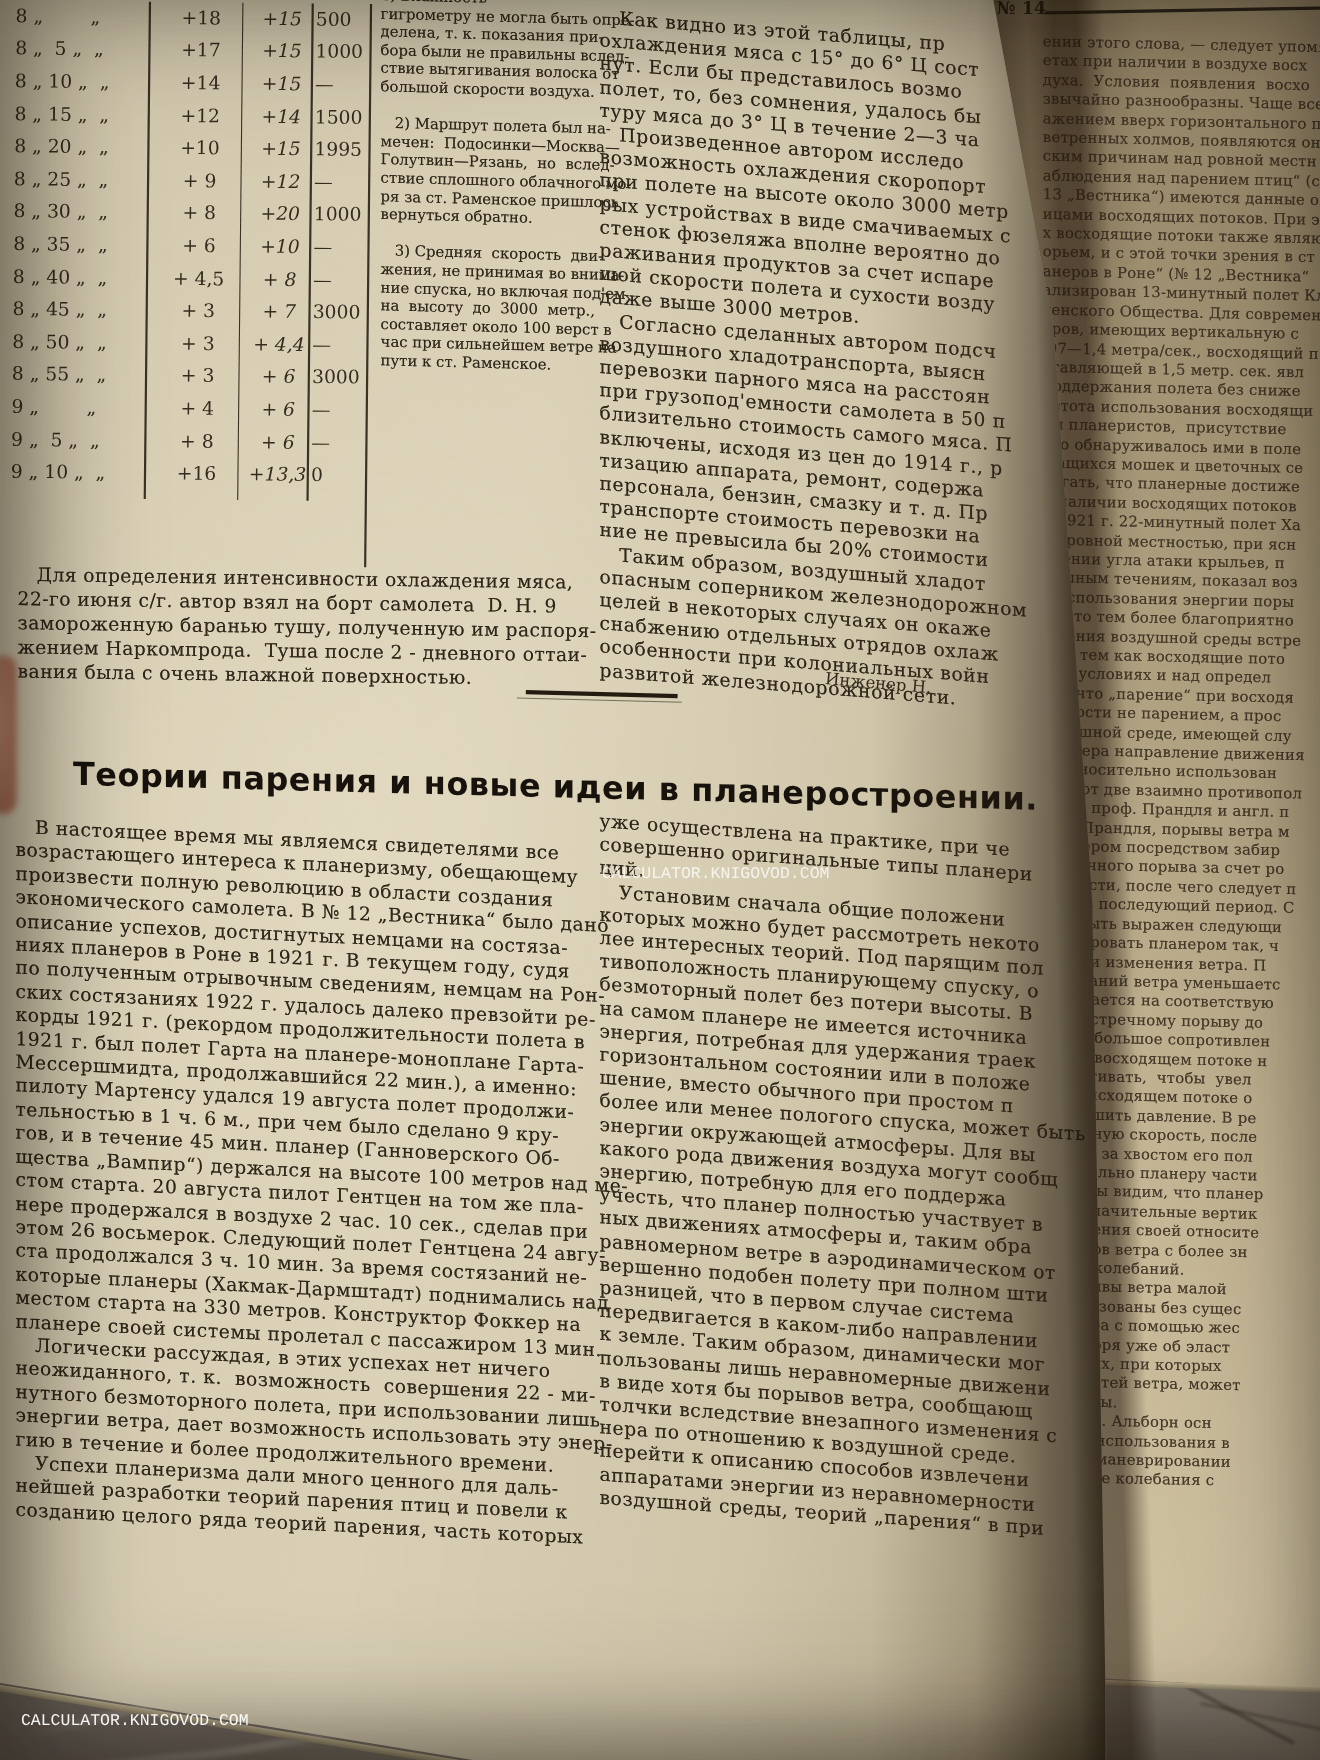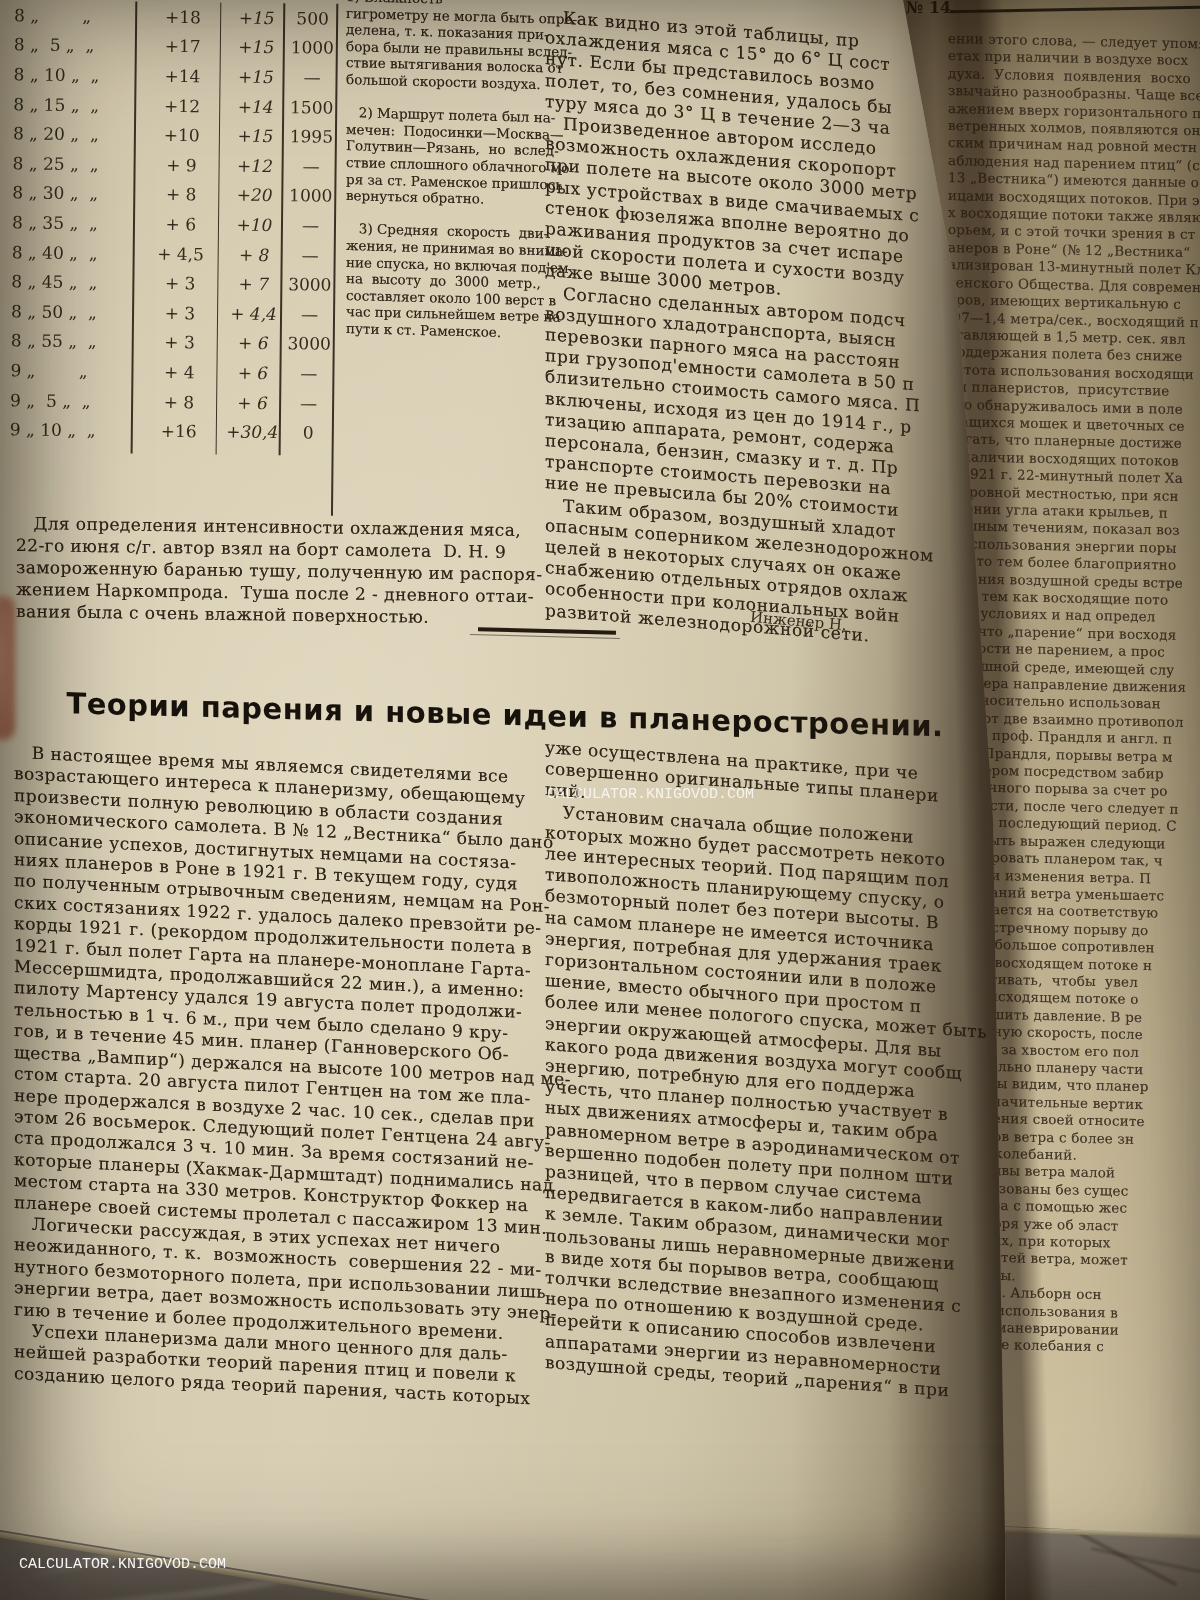--- a/index.html
+++ b/index.html
@@ -30,21 +30,21 @@
   .edge-strip{position:absolute;transform-origin:left top;}
   
   .line{white-space:pre;text-shadow:0 0 .5px rgba(45,35,22,.55);}
   .col{position:absolute;color:#2f2619;}
   
   .ftable{position:absolute;left:4px;top:2px;width:336px;transform:rotate(.6deg);color:#352b1e;}
   .trow{display:flex;height:29.6px;align-items:center;font-size:17px;}
   .tc0{width:128px;padding-left:8px;white-space:pre;}
   .tc1{width:88px;text-align:center;}
   .tc2{width:62px;text-align:center;font-style:italic;}
-  .tc3{width:52px;text-align:center;padding-right:4px;}
+  .tc3{width:52px;text-align:left;padding-right:4px;}
   .vr{position:absolute;top:0;background:#3b3226;}
   
   .notes{left:346px;top:-12px;width:222px;font-size:13.5px;line-height:16.6px;transform:skewY(1.5deg);transform-origin:0 0;}
   
   .midtop{left:545px;top:6px;width:470px;font-size:17px;line-height:21.2px;letter-spacing:.6px;
           transform:skewY(4.5deg);transform-origin:0 0;}
   .midtop .line{white-space:pre;}
   
   .leftpara{left:16px;top:512px;width:540px;font-size:17px;line-height:22px;letter-spacing:.4px;
             transform:skewY(.8deg);transform-origin:0 0;}
@@ -261,21 +261,21 @@
         </div>
         <div class="trow">
           <span class="tc0">9 „  5 „  „</span>
           <span class="tc1">+ 8</span>
           <span class="tc2">+ 6</span>
           <span class="tc3">—</span>
         </div>
         <div class="trow">
           <span class="tc0">9 „ 10 „  „</span>
           <span class="tc1">+16</span>
-          <span class="tc2">+30,4</span>
+          <span class="tc2">+13,3</span>
           <span class="tc3">0</span>
         </div>
       </div>
 
     <div class="col notes">
         <div class="line">1) Влажность</div>
         <div class="line">гигрометру не могла быть опре-</div>
         <div class="line">делена, т. к. показания при-</div>
         <div class="line">бора были не правильны вслед-</div>
         <div class="line">ствие вытягивания волоска от</div>

